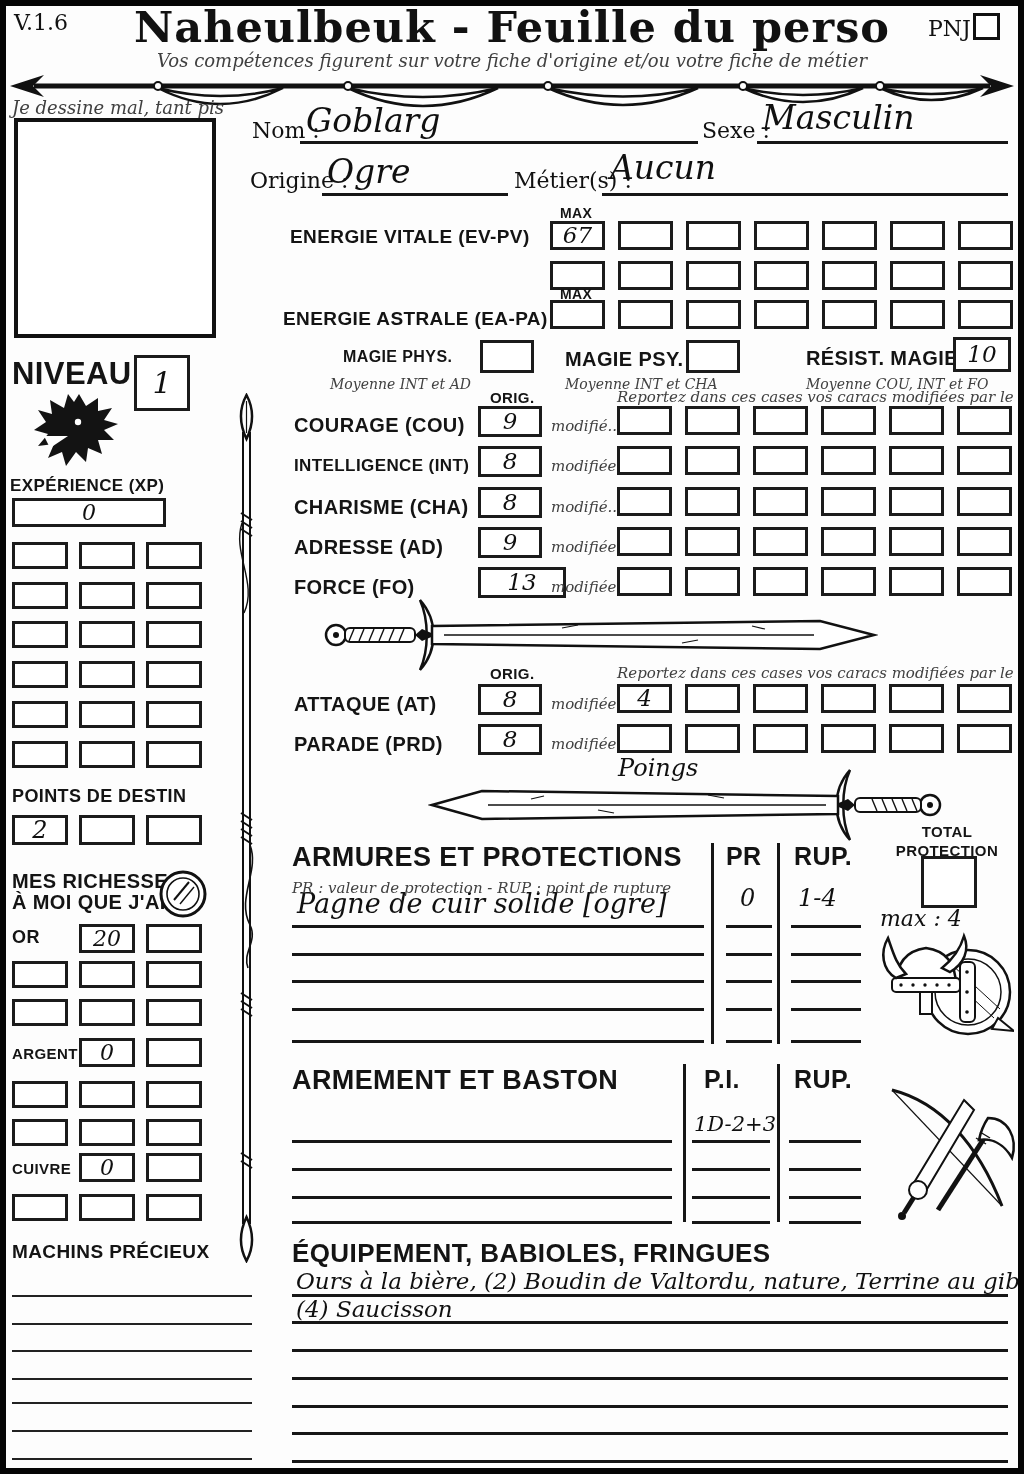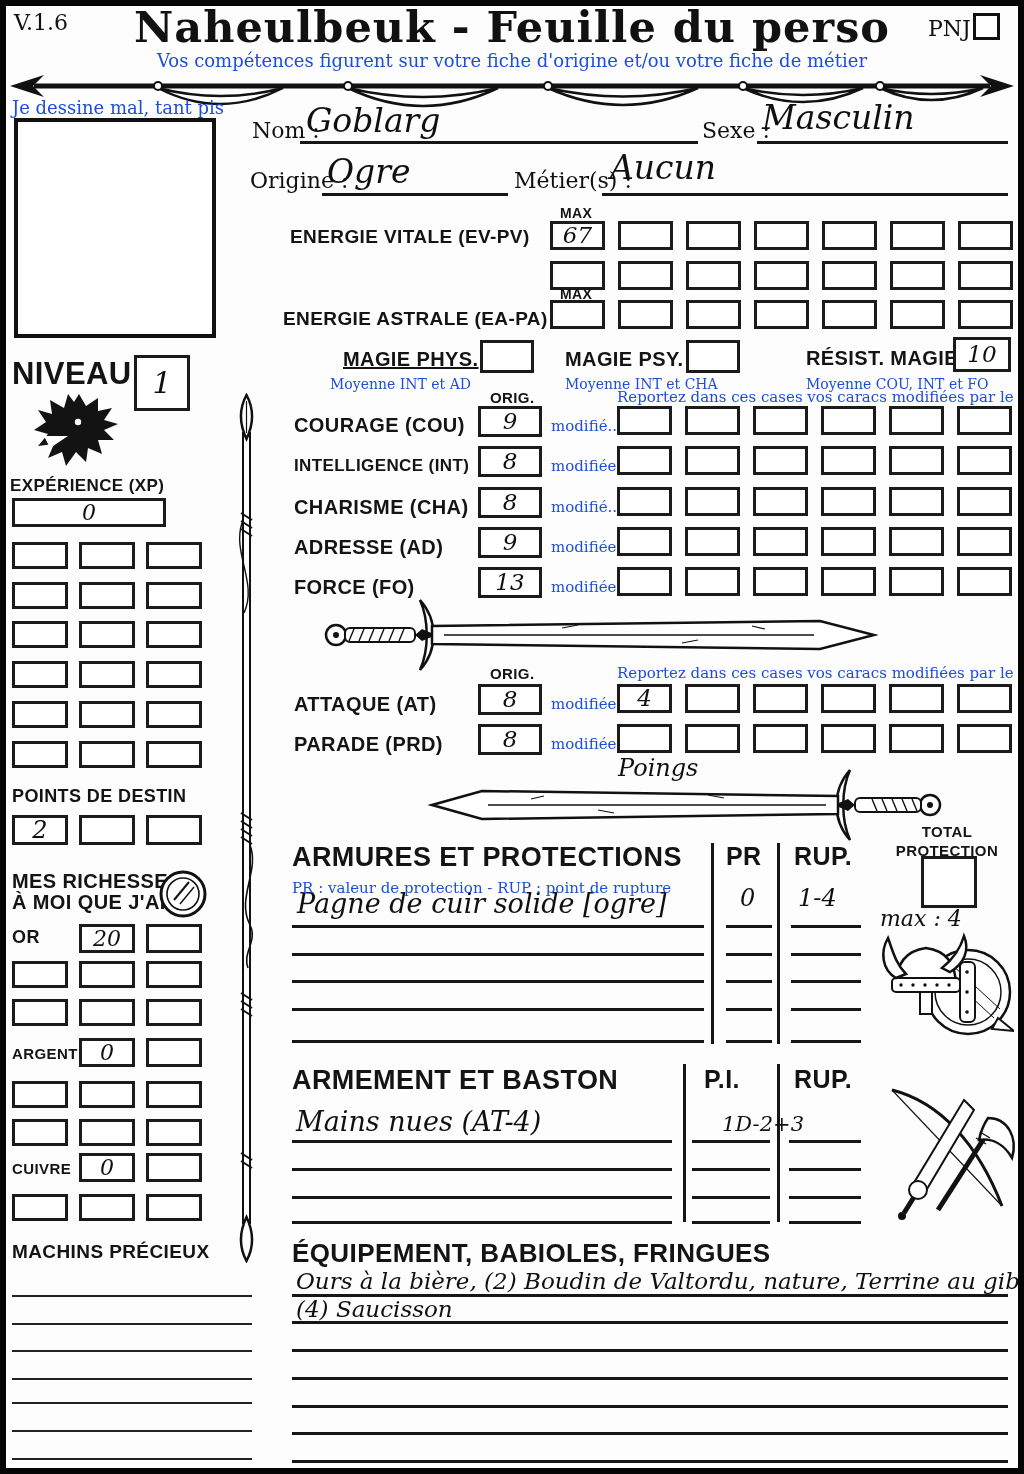--- a/index.html
+++ b/index.html
@@ -2,21 +2,21 @@
 <html><head>
 <meta charset="utf-8">
 <style>
   html,body{margin:0;padding:0;background:#888;}
   .page{position:relative;width:1024px;height:1474px;background:#fdfdfd;margin:0 auto;overflow:hidden;
         font-family:"Liberation Sans",sans-serif;color:#141414;}
   .frame{position:absolute;inset:0;border:6px solid #050505;pointer-events:none;z-index:50;}
   .abs{position:absolute;}
   .lbl{font-family:"Liberation Sans",sans-serif;font-weight:800;color:#141414;letter-spacing:.4px;line-height:1.04;white-space:nowrap;}
   .serif{font-family:"DejaVu Serif",serif;color:#111;white-space:nowrap;}
-  .note{font-family:"DejaVu Serif",serif;color:#1d4ed8;white-space:nowrap;}
+  .note{font-family:"DejaVu Serif",serif;font-style:italic;color:#404040;white-space:nowrap;}
   .hand{font-family:"DejaVu Serif",serif;font-style:italic;font-weight:500;color:#101010;white-space:nowrap;line-height:1;}
   .bx{box-sizing:border-box;border:3px solid #1b1b1b;background:#fff;width:55px;height:29px;
       display:flex;align-items:center;justify-content:center;flex:none;}
   .row{display:flex;gap:13px;}
   .wline{position:absolute;border-bottom:3px solid #161616;height:0;}
   .thinline{position:absolute;border-bottom:2px solid #222;height:0;}
   .vbar{position:absolute;width:3px;background:#161616;}
   svg{display:block;}
 </style>
 </head>
@@ -236,21 +236,21 @@
       <div class="bx"></div>
       <div class="bx"></div>
       <div class="bx"></div>
       <div class="bx"></div>
       <div class="bx"></div>
       <div class="bx"></div>
       <div class="bx"></div>
     </div>
   <div class="abs lbl" style="left:283px;top:309px;font-size:19px;">ENERGIE ASTRALE (EA-PA)</div>
 
-  <div class="abs lbl" style="left:343px;top:349px;font-size:20px;text-decoration:underline;">MAGIE PHYS.</div>
+  <div class="abs lbl" style="left:343px;top:349px;font-size:16px;">MAGIE PHYS.</div>
   <div class="abs bx" style="left:480px;top:340px;width:54px;height:33px;"></div>
   <div class="abs note" style="left:330px;top:376px;font-size:14px;">Moyenne INT et AD</div>
 
   <div class="abs lbl" style="left:565px;top:349px;font-size:20px;">MAGIE PSY.</div>
   <div class="abs bx" style="left:686px;top:340px;width:54px;height:33px;"></div>
   <div class="abs note" style="left:565px;top:376px;font-size:14px;">Moyenne INT et CHA</div>
 
   <div class="abs lbl" style="left:806px;top:348px;font-size:20px;">RÉSIST. MAGIE</div>
   <div class="abs bx" style="left:953px;top:337px;width:58px;height:35px;">
     <span class="hand" style="font-size:23px;">10</span>
@@ -310,21 +310,21 @@
   <div class="abs row" style="left:617px;top:527px;">
       <div class="bx"></div>
       <div class="bx"></div>
       <div class="bx"></div>
       <div class="bx"></div>
       <div class="bx"></div>
       <div class="bx"></div>
     </div>
 
   <div class="abs lbl" style="left:294px;top:577px;font-size:20px;">FORCE (FO)</div>
-  <div class="abs bx" style="left:478px;top:567px;width:64px;height:31px;">
+  <div class="abs bx" style="left:478px;top:567px;width:88px;height:31px;">
       <span class="hand" style="font-size:23px;">13</span>
     </div>
   <div class="abs note" style="left:551px;top:578px;font-size:15px;">modifiée...</div>
   <div class="abs row" style="left:617px;top:567px;">
       <div class="bx"></div>
       <div class="bx"></div>
       <div class="bx"></div>
       <div class="bx"></div>
       <div class="bx"></div>
       <div class="bx"></div>
@@ -464,22 +464,21 @@
     <path d="M16,48 C2,40 0,22 8,8 C13,22 16,34 26,44 Z" fill="#fff" stroke="#111" stroke-width="2.5"></path>
     <path d="M70,42 C84,34 90,20 84,6 C80,20 72,30 62,38 Z" fill="#fff" stroke="#111" stroke-width="2.5"></path>
   </svg>
 
   <div class="abs lbl" style="left:292px;top:1066px;font-size:27px;">ARMEMENT ET BASTON</div>
   <div class="vbar" style="left:683px;top:1064px;height:158px;"></div>
   <div class="vbar" style="left:777px;top:1064px;height:158px;"></div>
   <div class="abs lbl" style="left:704px;top:1066px;font-size:25px;">P.I.</div>
   <div class="abs lbl" style="left:794px;top:1066px;font-size:25px;">RUP.</div>
 
-  <div class="abs hand" style="left:296px;top:1108px;font-size:27px;">Mains nues (AT-4)</div>
-  <div class="abs hand" style="left:694px;top:1114px;font-size:21px;margin-left:28px;">1D-2+3</div>
+  <div class="abs hand" style="left:694px;top:1114px;font-size:21px;">1D-2+3</div>
   <div class="wline" style="left:292px;top:1140px;width:380px;"></div>
   <div class="wline" style="left:692px;top:1140px;width:78px;"></div>
   <div class="wline" style="left:789px;top:1140px;width:72px;"></div>
 
   <div class="wline" style="left:292px;top:1168px;width:380px;"></div>
   <div class="wline" style="left:692px;top:1168px;width:78px;"></div>
   <div class="wline" style="left:789px;top:1168px;width:72px;"></div>
   <div class="wline" style="left:292px;top:1196px;width:380px;"></div>
   <div class="wline" style="left:692px;top:1196px;width:78px;"></div>
   <div class="wline" style="left:789px;top:1196px;width:72px;"></div>

